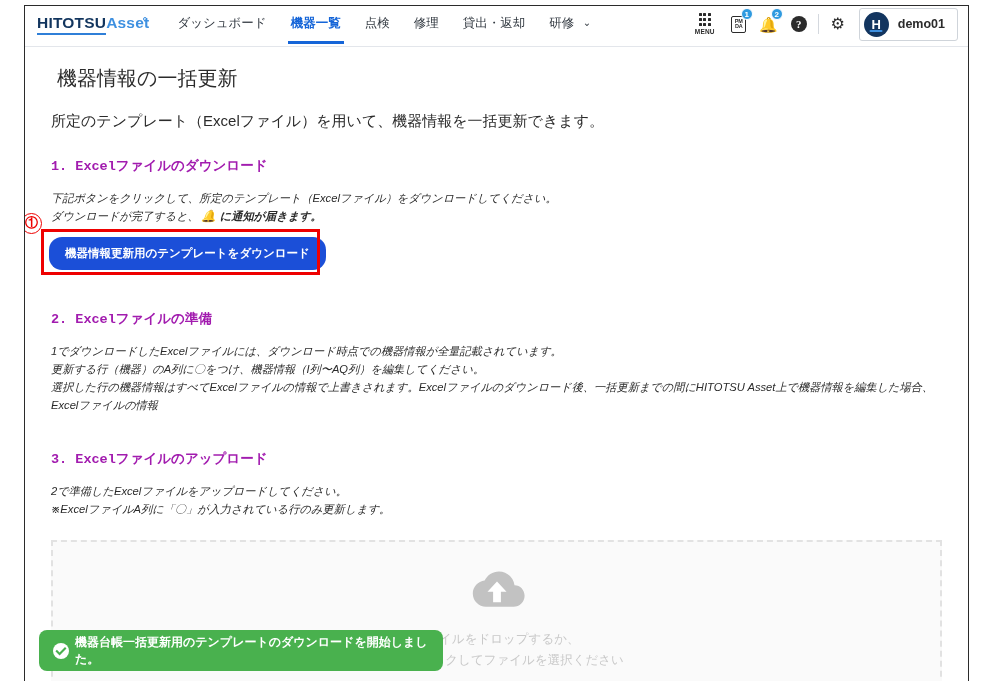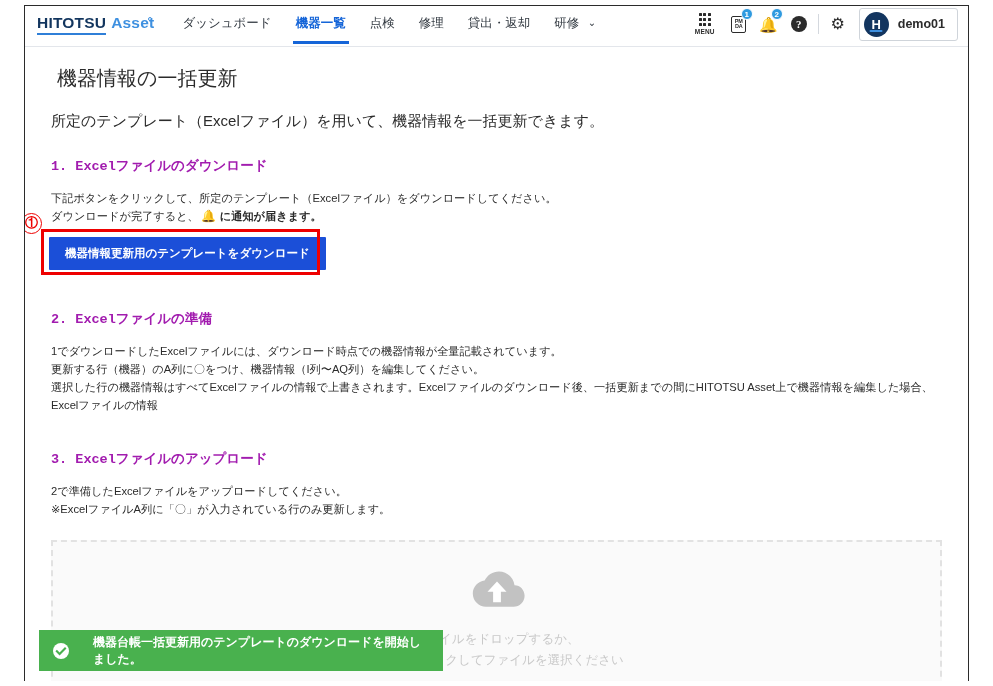--- a/index.html
+++ b/index.html
@@ -43,21 +43,20 @@
     margin-right: 18px;
     white-space: nowrap;
   }
   .brand .b1 {
     color: #12355e;
     border-bottom: 2.5px solid #2f7fd8;
     padding-bottom: 1px;
   }
   .brand .b2 {
     color: #3e90e0;
-    margin-left: 5px;
   }
   .brand .b-dot {
     display: inline-block;
     width: 4px; height: 4px;
     border: 1.2px solid #3e90e0;
     border-radius: 50%;
     margin-left: -6px;
     position: relative; top: -7px;
   }
   .nav-items { display: flex; align-items: flex-end; gap: 0; }
@@ -203,20 +202,21 @@
     font-weight: bold;
     color: #a21caf;
     margin: 0 0 14px 2px;
     font-family: Liberation Mono, monospace;
   }
   .body-text {
     font-size: 11.2px;
     color: #2b2b2b;
     line-height: 1.62;
     margin: 0 0 0 2px;
+    font-style: italic;
   }
   .body-text .bold { font-weight: bold; }
   .inline-bell { font-size: 12px; margin: 0 3px; }
 
   .dl-wrap {
     position: relative;
     margin: 10px 0 0 0;
     display: inline-block;
   }
   .highlight-box {
@@ -226,21 +226,21 @@
     border: 3px solid #ee0000;
     pointer-events: none;
   }
   .btn-primary {
     display: inline-block;
     background: #1b4fd8;
     color: #ffffff;
     font-size: 11.5px;
     font-weight: bold;
     border: none;
-    border-radius: 1px;
+    border-radius: 13px;
     padding: 9px 16px;
     cursor: pointer;
     font-family: inherit;
   }
   .step-marker {
     position: absolute;
     left: -28px; top: -24px;
     width: 21px; height: 21px;
     border: 1.6px solid #ee0000;
     border-radius: 50%;
@@ -273,24 +273,24 @@
     line-height: 1.65;
     text-align: center;
   }
 
   
   .toast {
     position: absolute;
     left: 14px; bottom: 11px;
     width: 404px; height: 41px;
     background: #49b14e;
-    border-radius: 0;
+    border-radius: 8px;
     display: flex; align-items: center;
     padding: 0 14px;
-    gap: 24px;
+    gap: 6px;
     color: #ffffff;
   }
   .check-icon {
     width: 16px; height: 16px;
     flex: 0 0 auto;
   }
   .toast-text { font-size: 12px; font-weight: bold; }
 </style>
 </head>
 <body>

